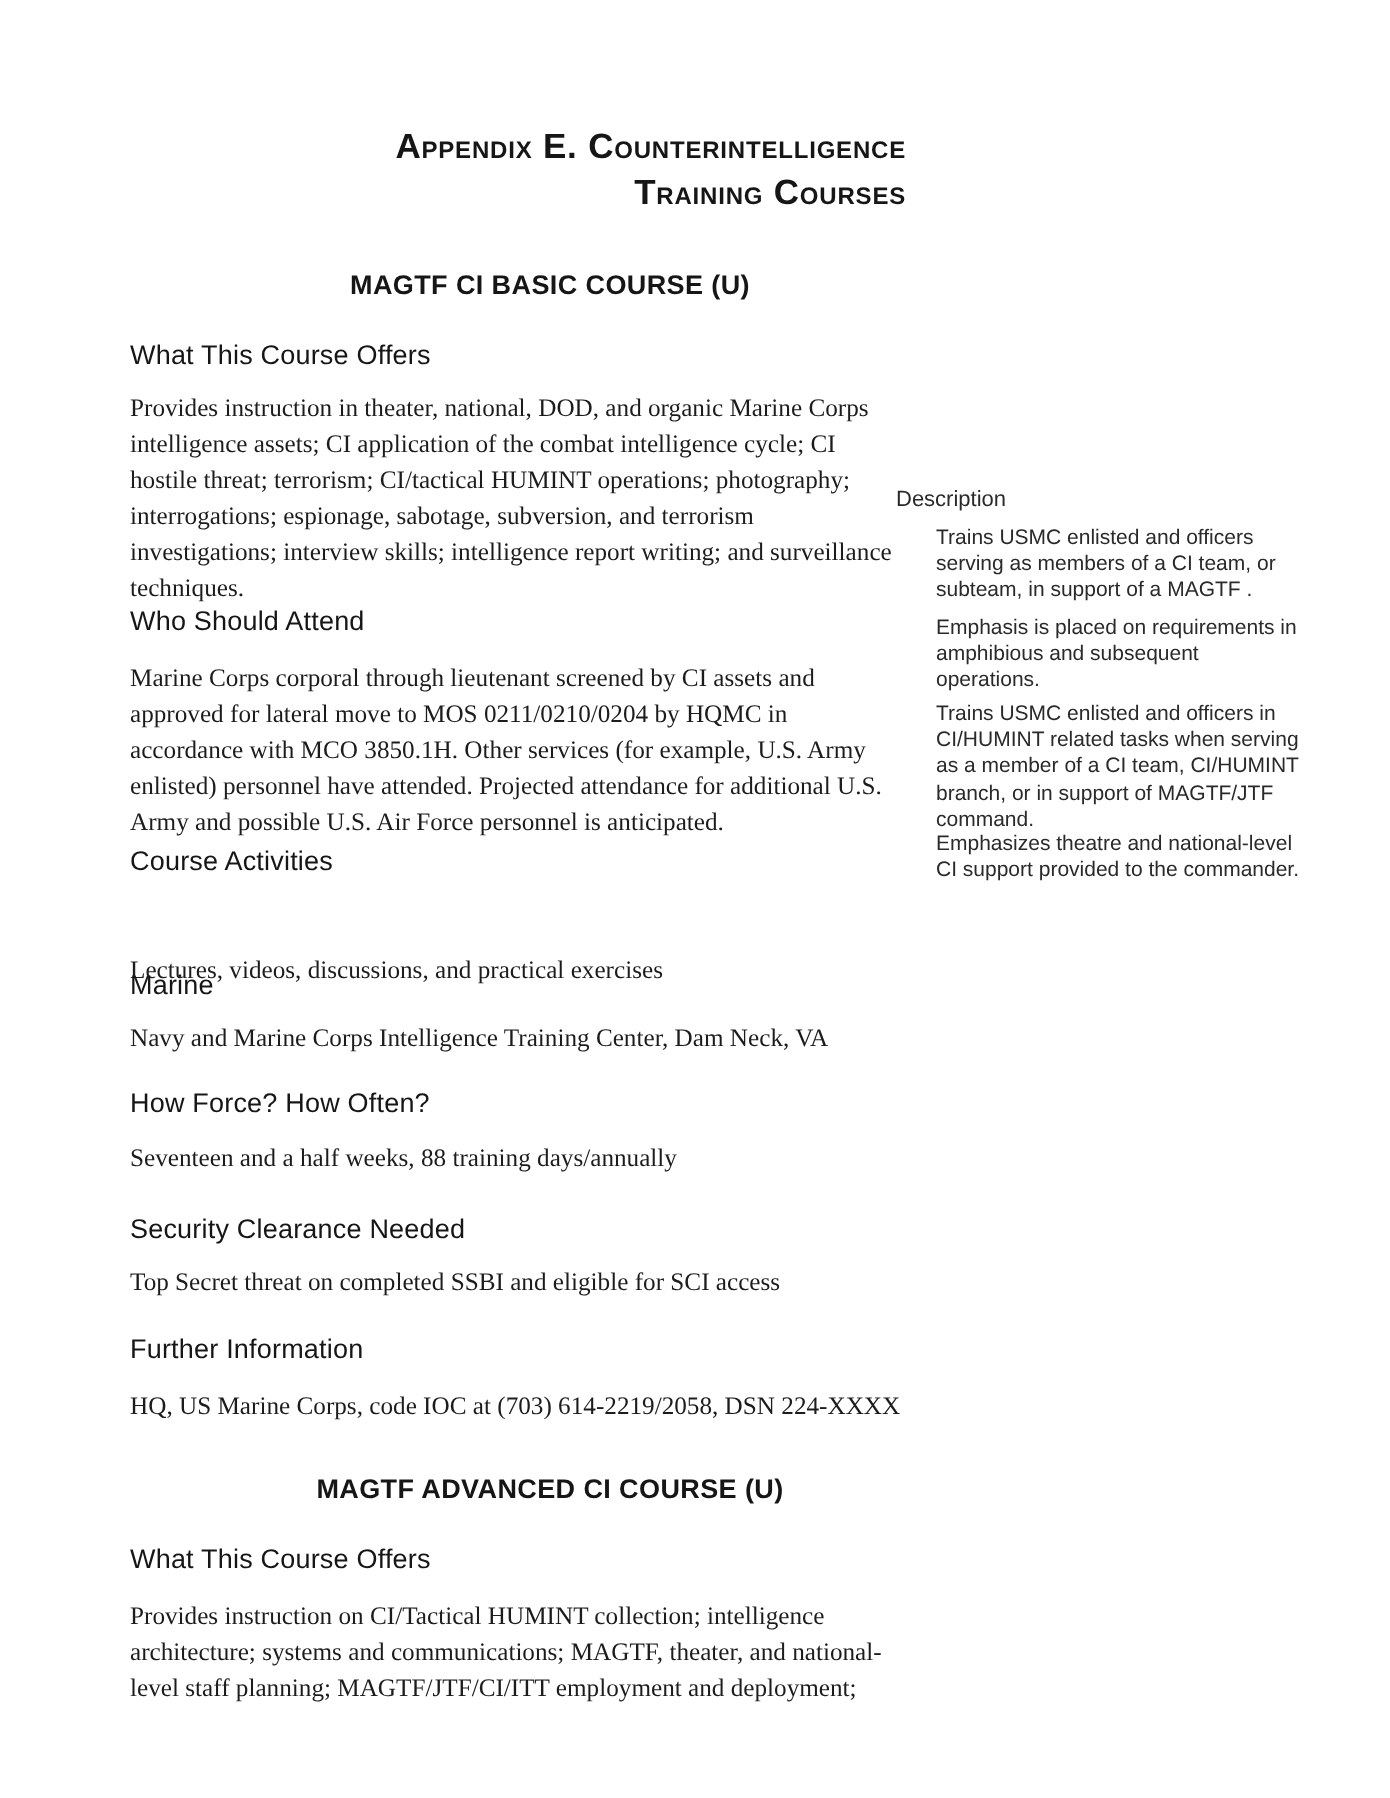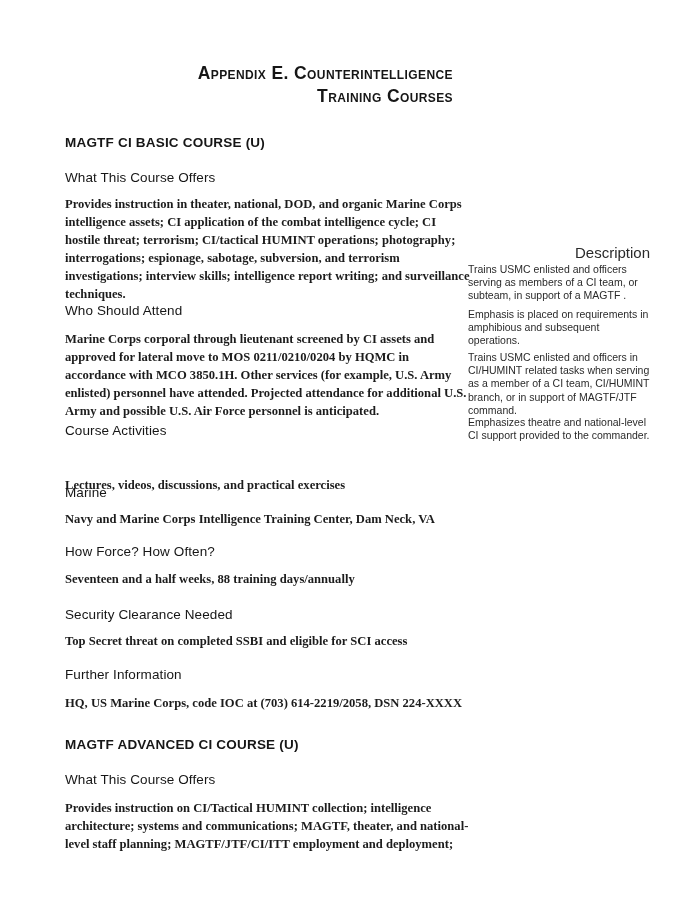--- a/index.html
+++ b/index.html
@@ -34,20 +34,21 @@
 
   
   .h-course {
     left: 65px;
     width: 420px;
     font-family: "Liberation Sans", sans-serif;
     font-weight: bold;
     font-size: 13.5px;
     letter-spacing: 0.2px;
     color: #161616;
+    text-align: center;
   }
 
   
   .h-section {
     left: 65px;
     width: 420px;
     font-family: "Liberation Sans", sans-serif;
     font-weight: normal;
     font-size: 13.5px;
     letter-spacing: 0.1px;
@@ -56,30 +57,29 @@
 
   
   .body-text {
     left: 65px;
     width: 425px;
     font-family: "Liberation Serif", serif;
     font-size: 12.6px;
     line-height: 18px;
     white-space: pre-line;
     color: #1c1c1c;
-    font-weight: bold;
   }
 
   
   .sidebar-header {
-    left: 472px;
+    left: 448px;
     width: 178px;
-    text-align: right;
+    text-align: left;
     font-family: "Liberation Sans", sans-serif;
-    font-size: 15px;
+    font-size: 11px;
     color: #2a2a2a;
   }
   .sidebar-p {
     left: 468px;
     width: 210px;
     font-family: "Liberation Sans", sans-serif;
     font-size: 10.5px;
     line-height: 13.2px;
     white-space: pre-line;
     color: #2a2a2a;

